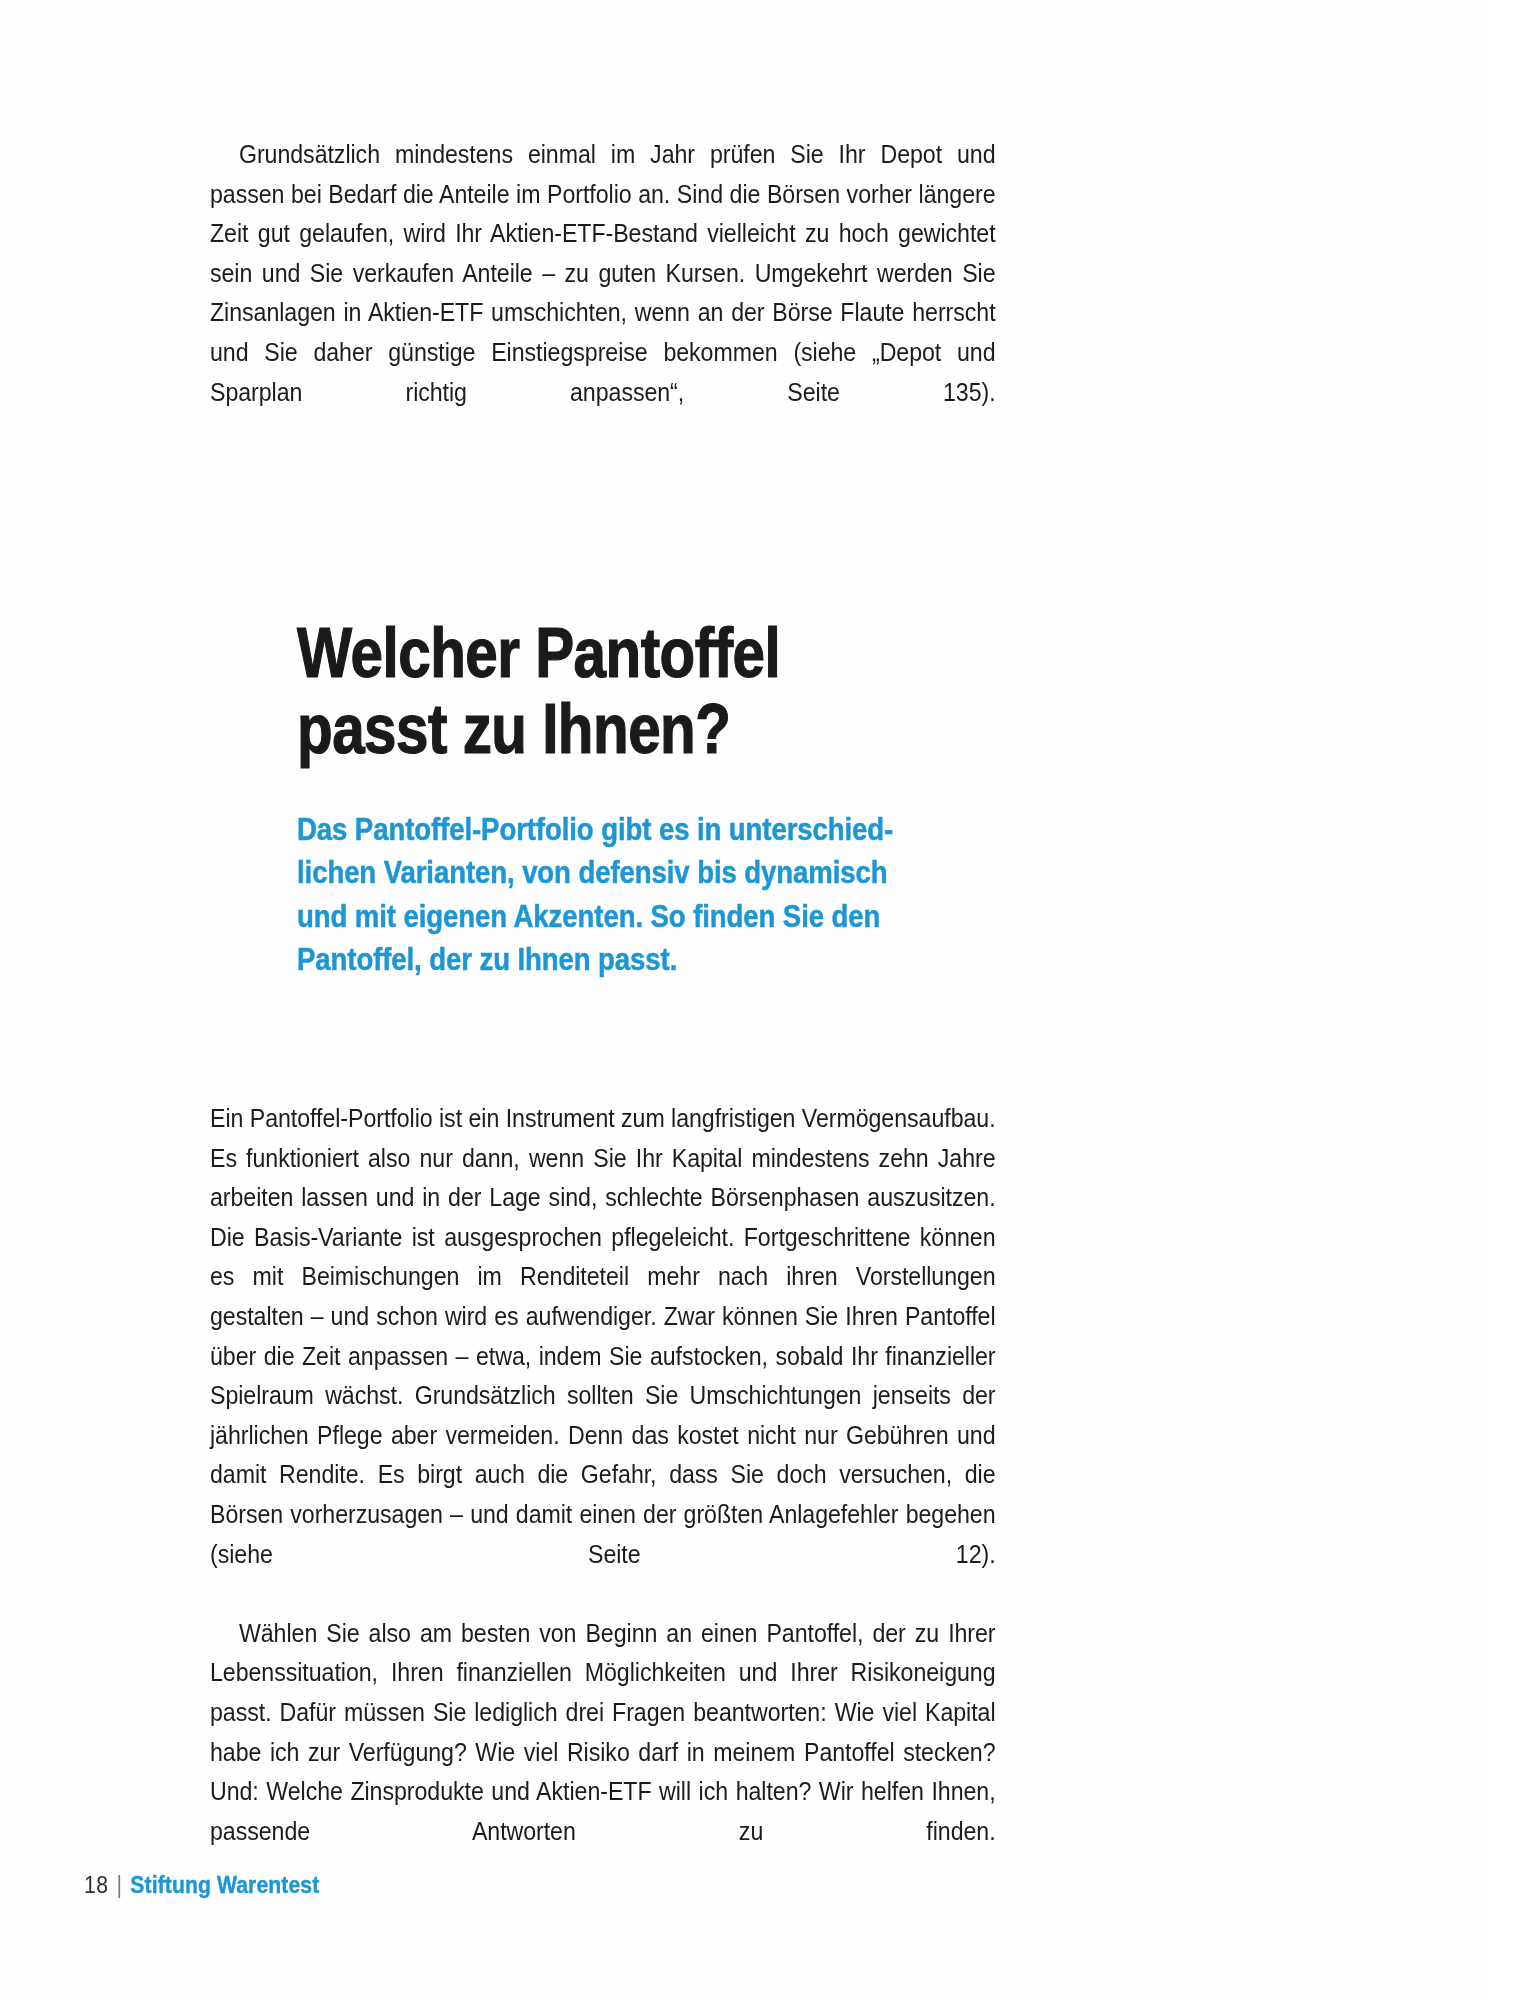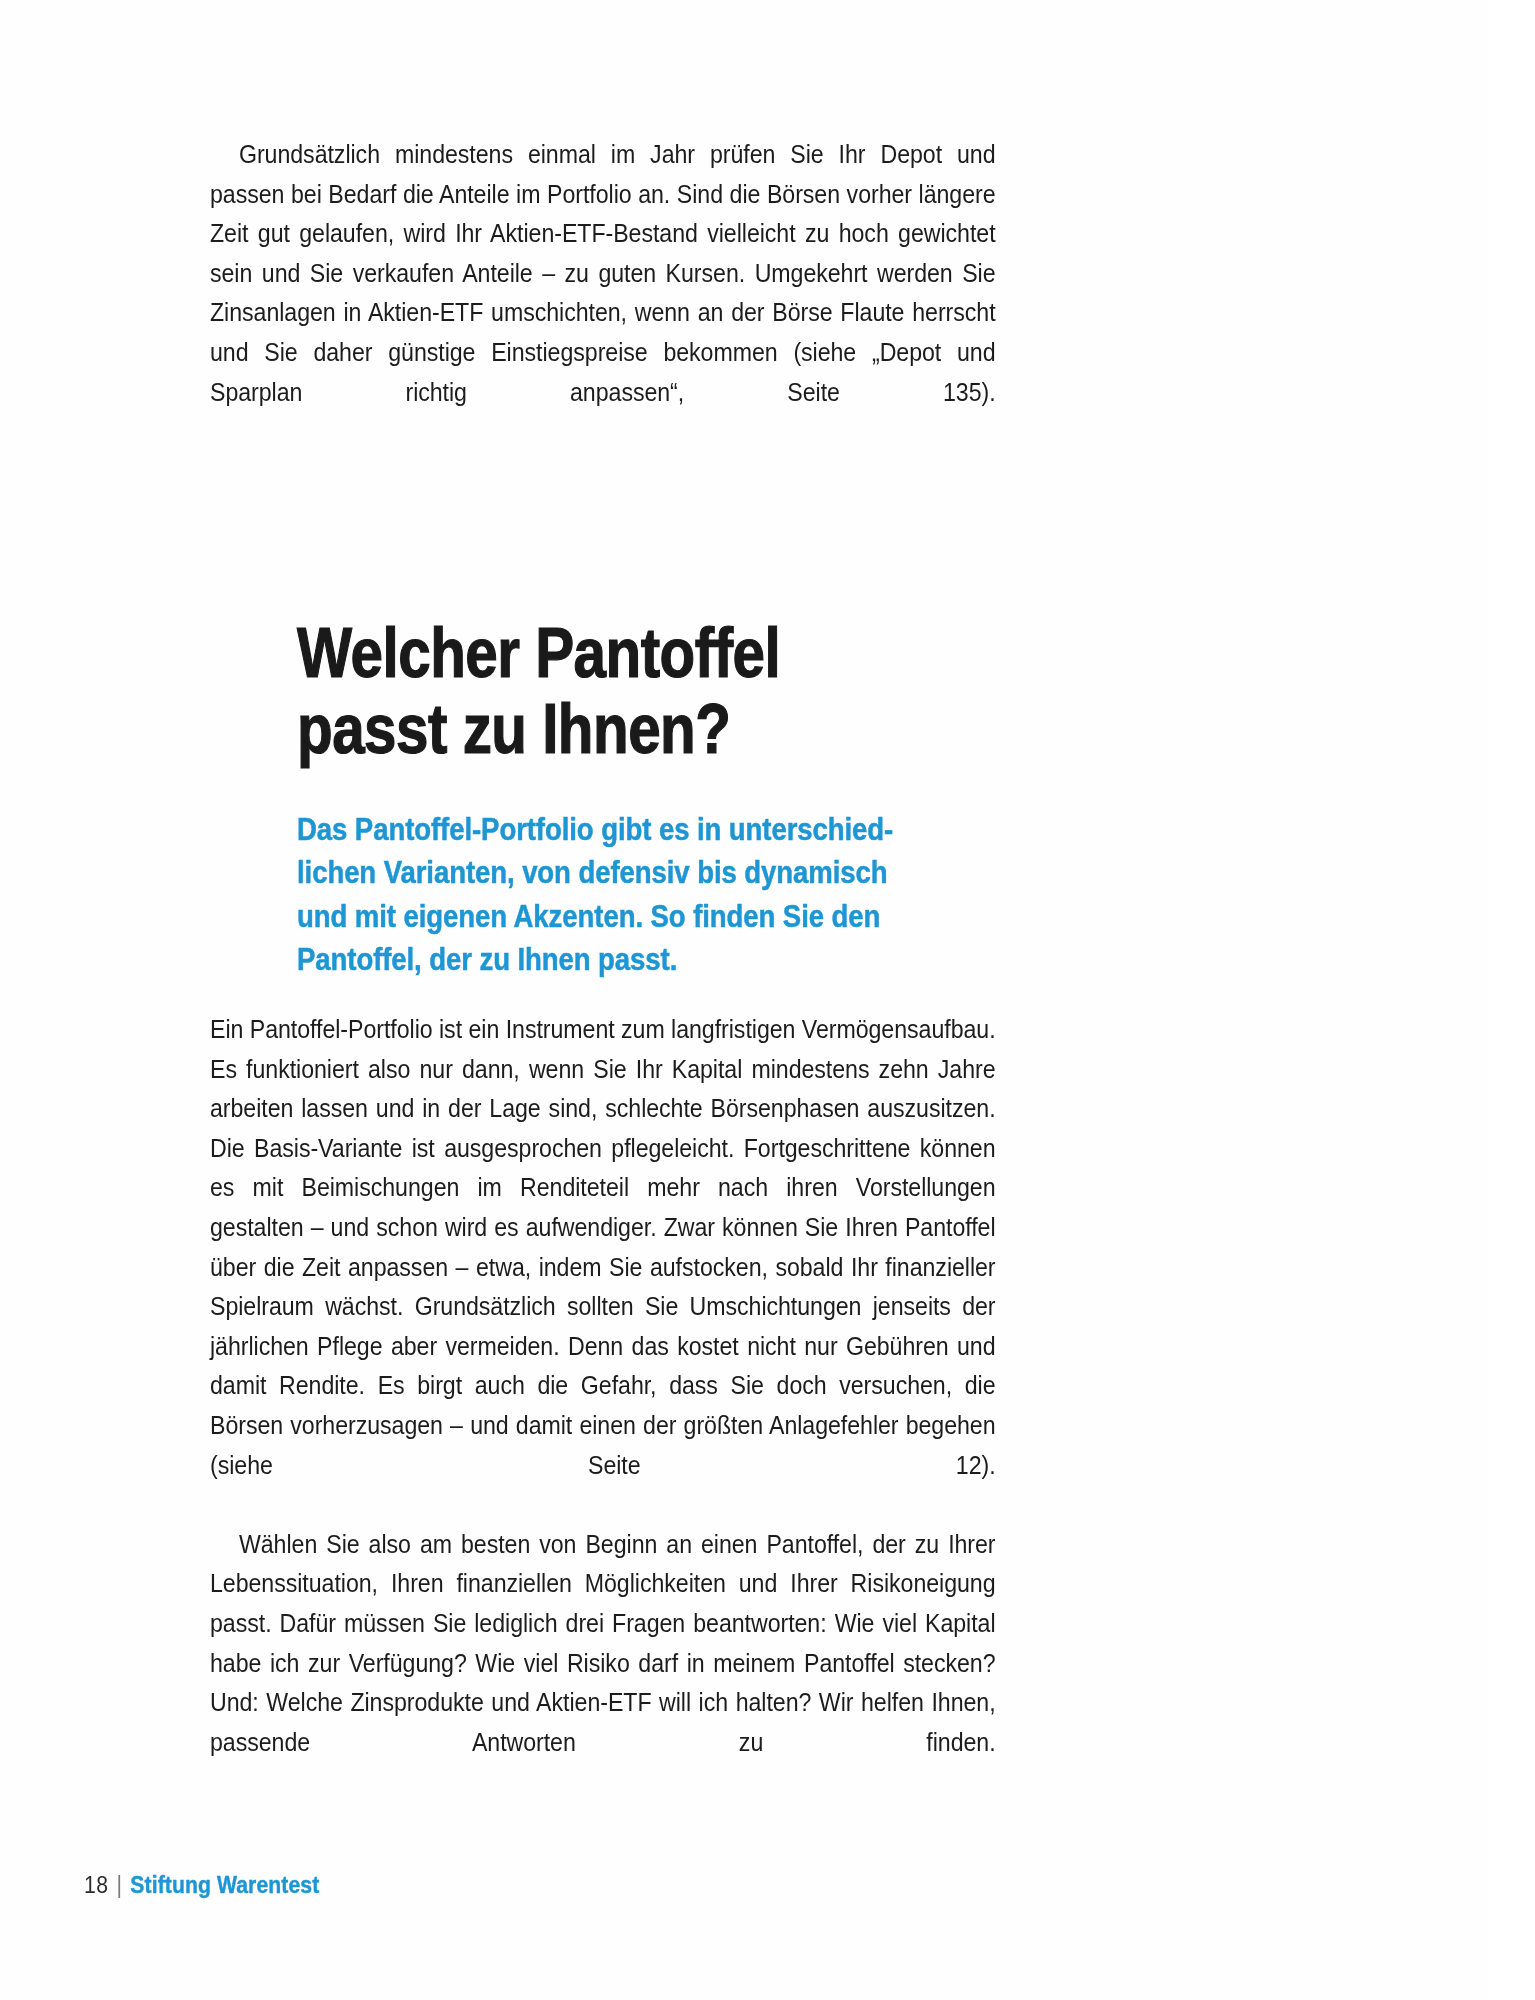--- a/index.html
+++ b/index.html
@@ -51,21 +51,21 @@
   .bodytext p::after {
     content: "";
     display: inline-block;
     width: 100%;
   }
 
   #para-intro {
     top: 135px;
   }
   #para-main {
-    top: 1010px;
+    top: 1099px;
   }
 
   
   .headline {
     position: absolute;
     left: 297px;
     top: 570px;
     width: 760px;
     font-family: "Liberation Sans", "DejaVu Sans", sans-serif;
     font-weight: bold;

